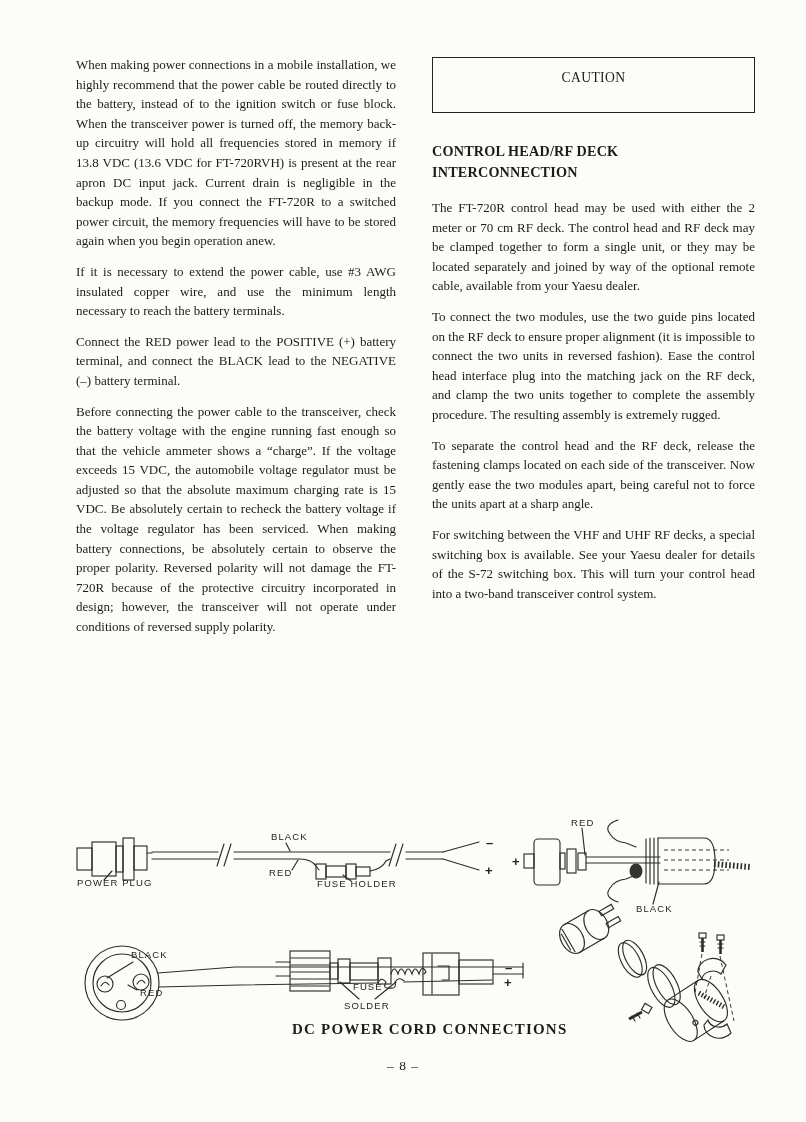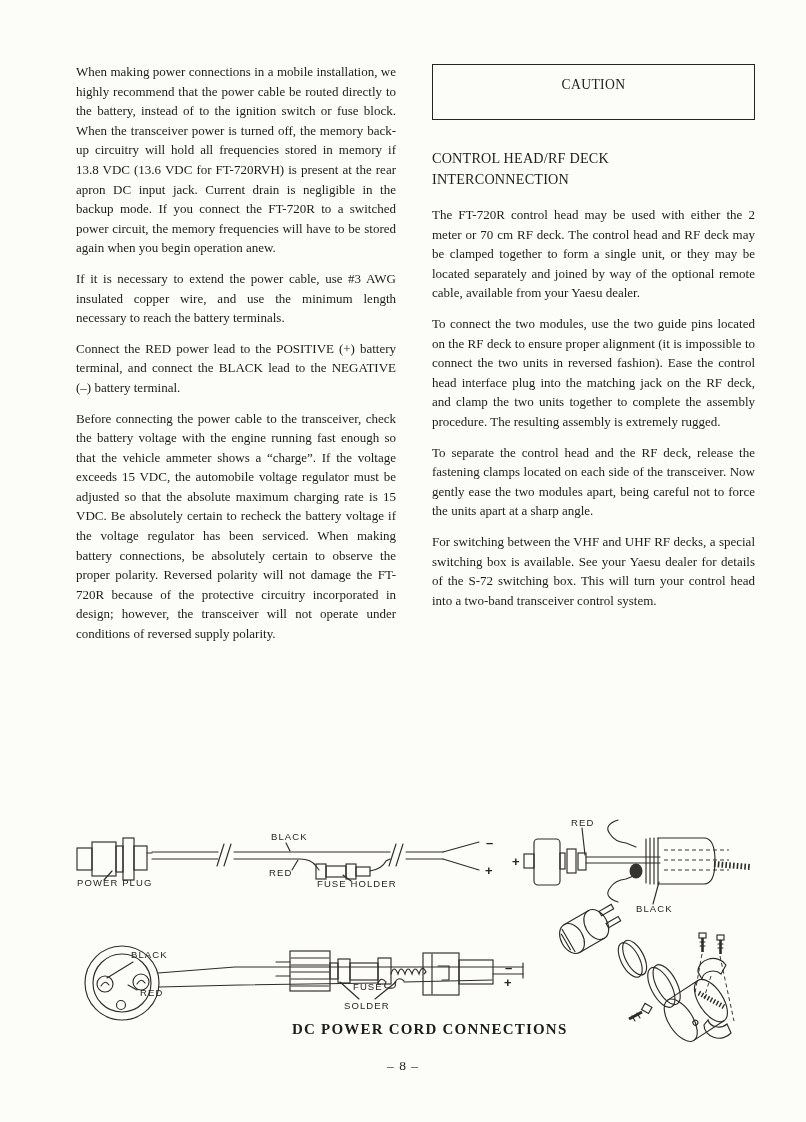--- a/index.html
+++ b/index.html
@@ -2,42 +2,42 @@
 <html><head>
 <meta charset="utf-8">
 <style>
   html,body{margin:0;padding:0;background:#e9e7e2;}
   .page{
     position:relative;width:806px;height:1122px;margin:0 auto;
     background:#fcfcf9;color:#1d1c1a;
     font-family:"Liberation Serif", serif;
     overflow:hidden;
   }
-  .col{position:absolute;top:62px;}
+  .col{position:absolute;top:55px;}
   .col-left{left:76px;width:320px;}
   .col-right{left:432px;width:323px;}
   .col p{
     margin:0 0 11px 0;font-size:13px;line-height:19.6px;
     text-align:justify;
   }
   .caution-box{
     border:1.6px solid #26241f;
     padding:10px 20px 12px 20px;
     margin:2px 0 28px 0;
   }
   .caution-title{
     text-align:center;font-weight:normal;font-size:13.6px;
     letter-spacing:.4px;margin:2px 0 14px 0;
   }
   .caution-body{
     margin:0;font-size:13px;line-height:19.6px;text-align:justify;
     word-spacing:4px;letter-spacing:.2px;
   }
   .section-heading{
-    font-weight:normal;font-size:14.2px;line-height:21px;
+    font-weight:bold;font-size:14.2px;line-height:21px;
     letter-spacing:.2px;margin:0 0 15px 0;
   }
   .figure-svg{position:absolute;left:0;top:816px;}
   .fig-label{
     font-family:"Liberation Sans", sans-serif;font-size:9.5px;
     letter-spacing:1.1px;fill:#26241f;
   }
   .fig-sign{
     font-family:"Liberation Sans", sans-serif;font-size:13px;
     fill:#26241f;font-weight:bold;

